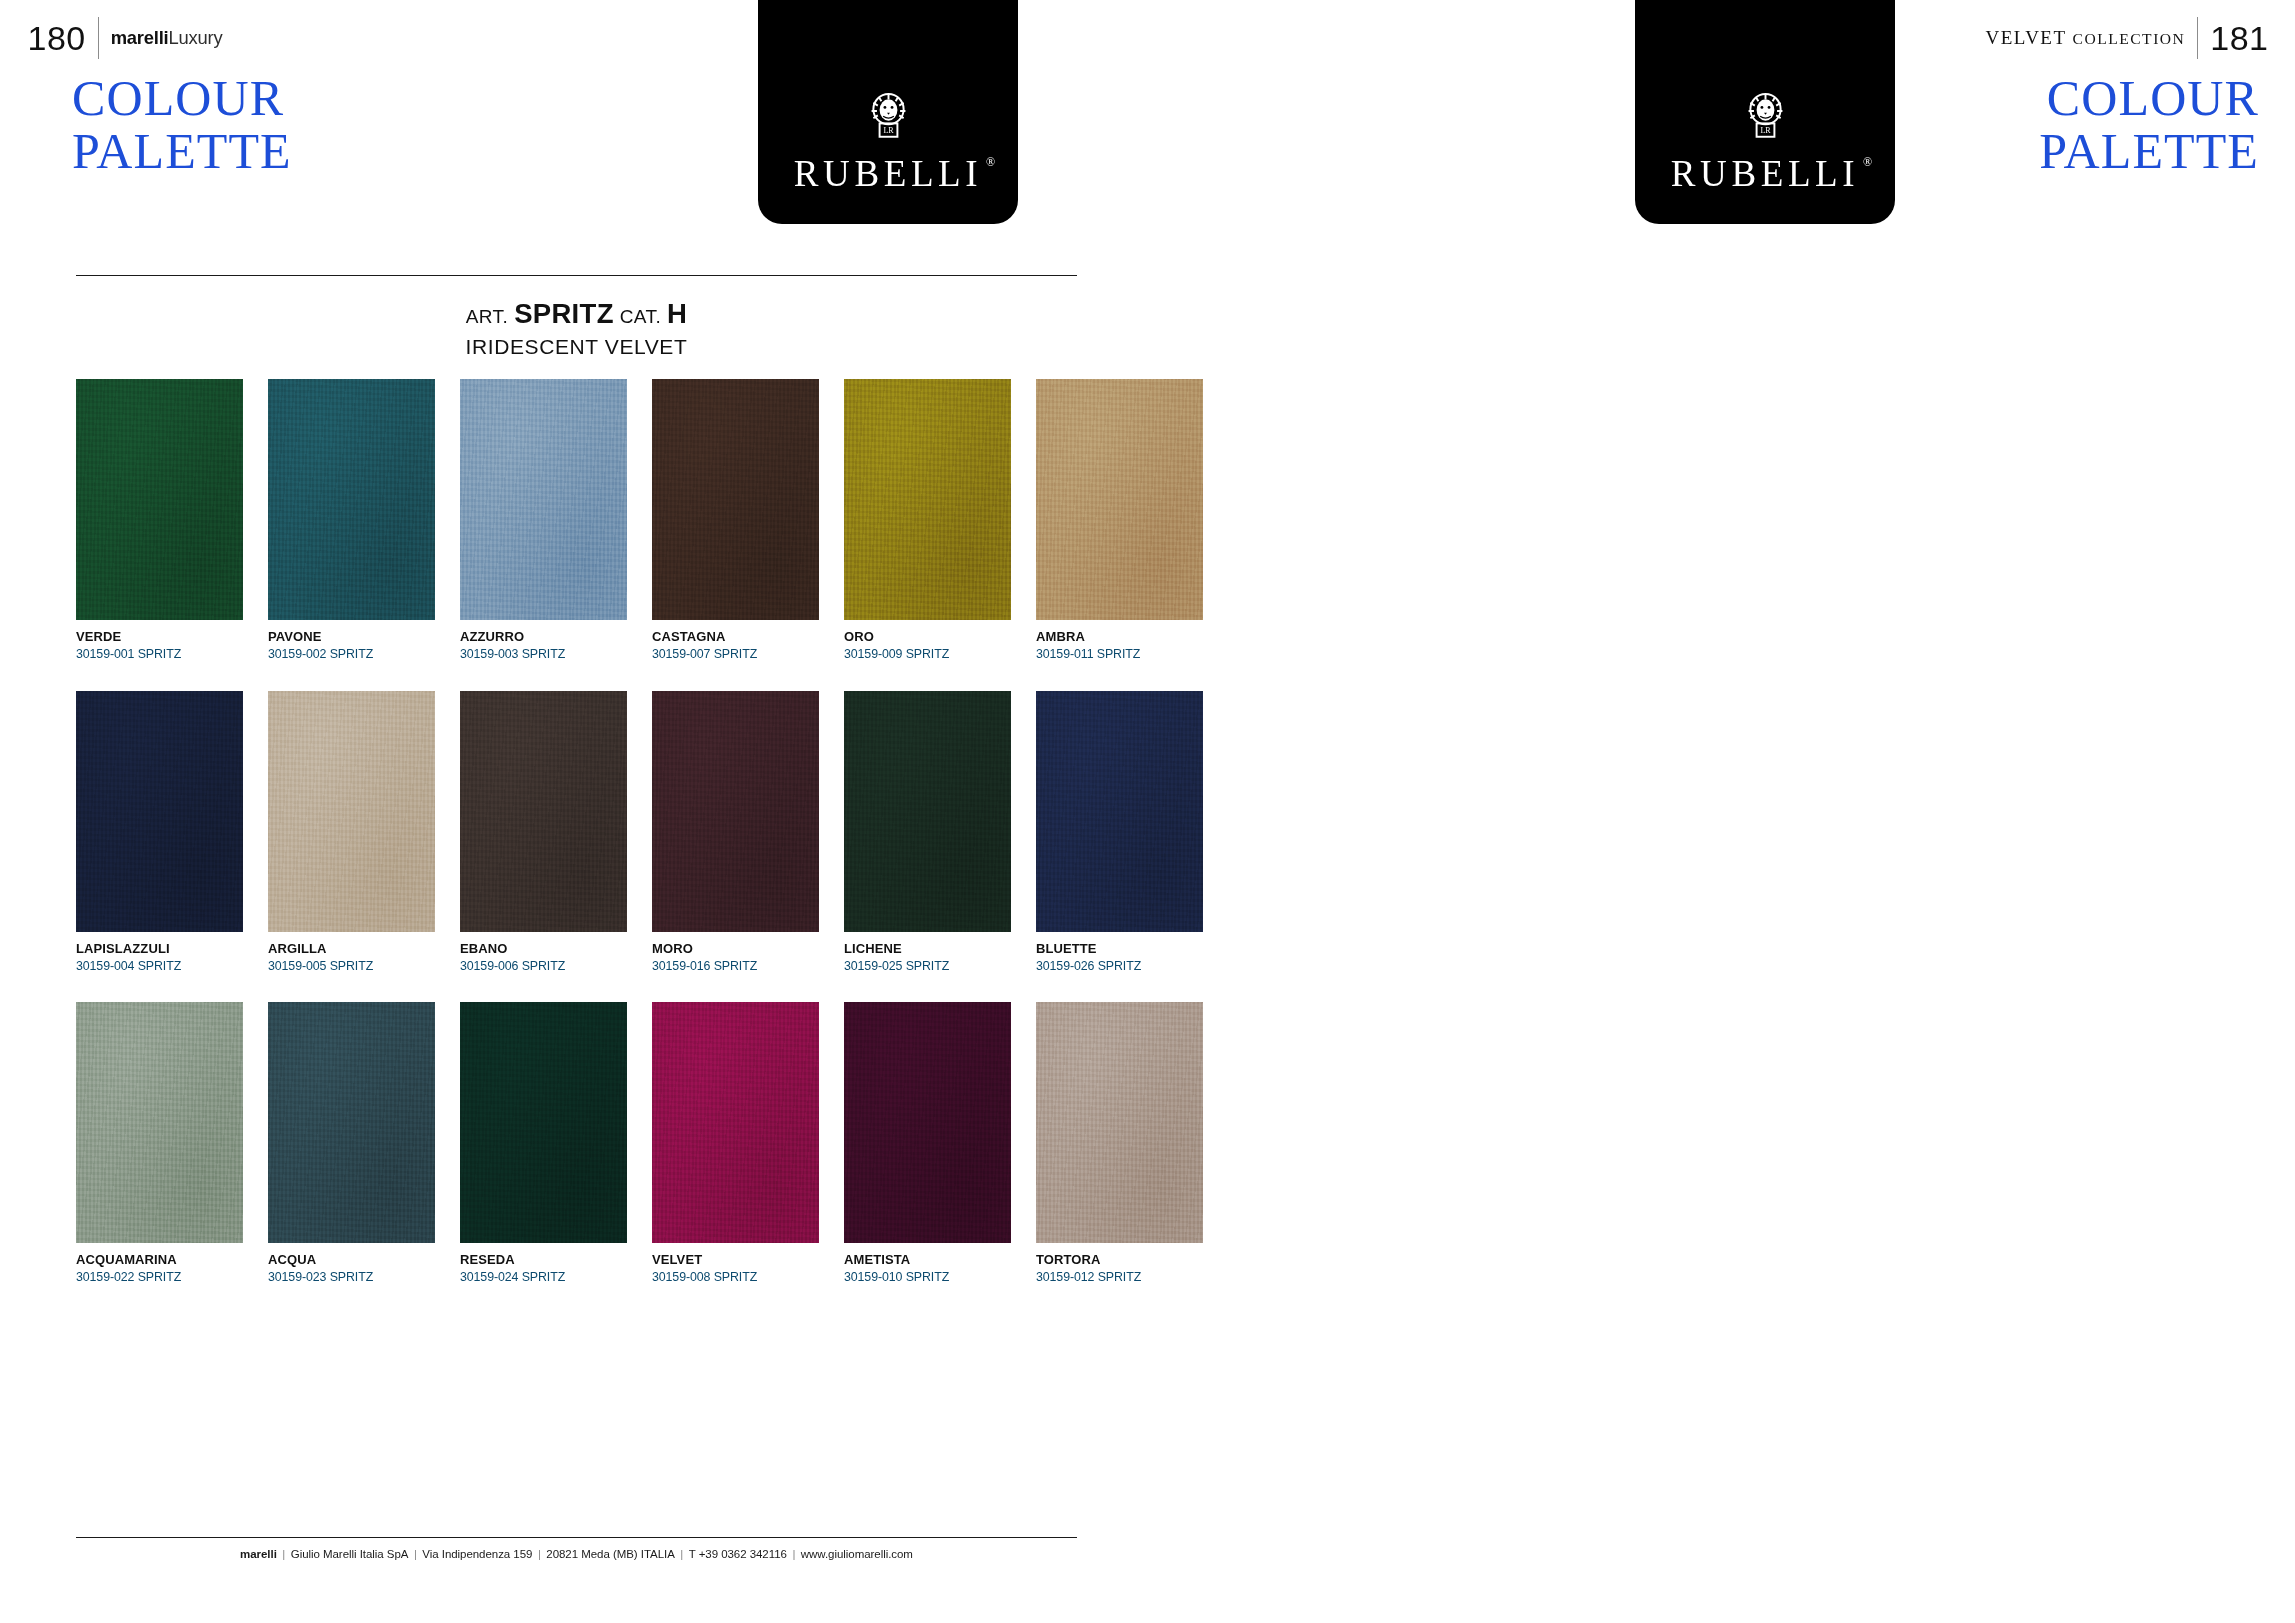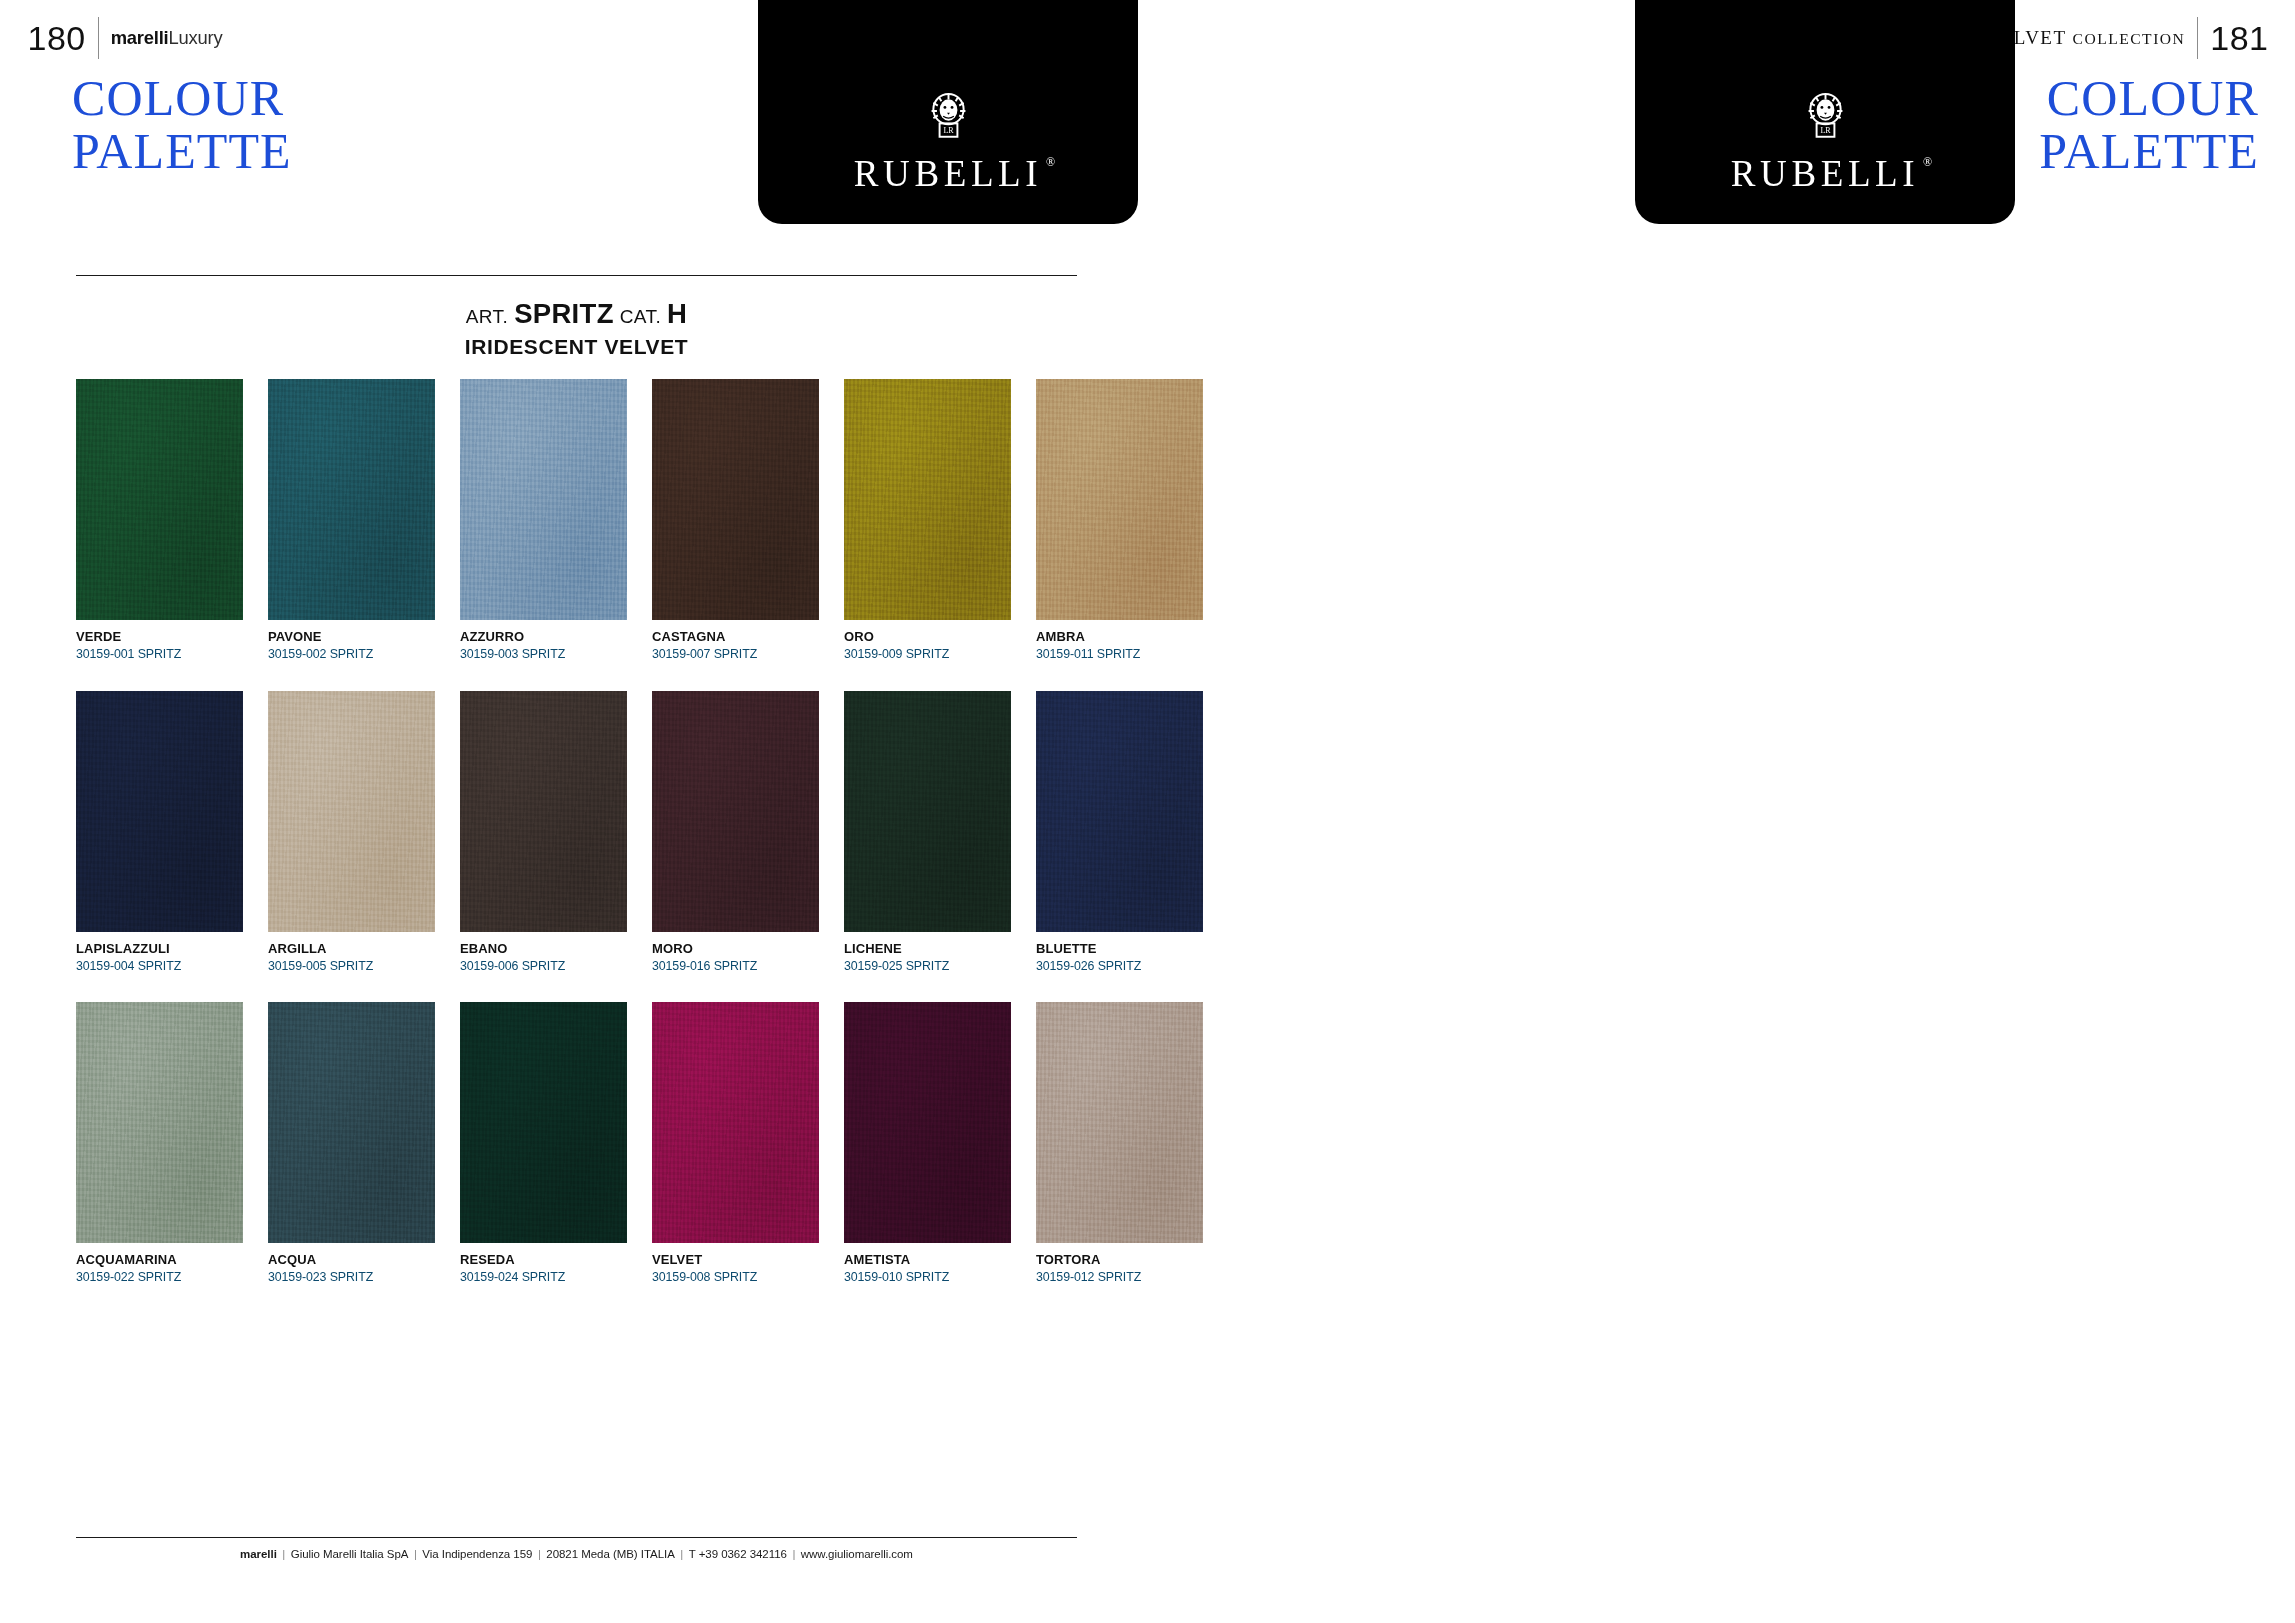--- a/index.html
+++ b/index.html
@@ -42,21 +42,21 @@
     position: absolute; top: 72px;
     font-family: Liberation Serif, serif;
     font-weight: 400; font-size: 50px; line-height: 1.06;
     color: #1d4ed8; letter-spacing: 1.1px;
   }
   .page-title.left  { left: 72px;  text-align: left; }
   .page-title.right { right: 37px; text-align: right; }
 
   
   .logo-block {
-    position: absolute; top: 0; width: 380px; height: 224px;
+    position: absolute; top: 0; width: 260px; height: 224px;
     background: #000; border-bottom-left-radius: 24px; border-bottom-right-radius: 24px;
     display: flex; flex-direction: column; align-items: center; justify-content: flex-end;
     padding-bottom: 29px;
   }
   .logo-block.on-left  { left: 758px; }
   .logo-block.on-right { left: 487px; }
   .logo-lion { width: 57px; height: 57px; margin-bottom: 9.2px; }
   .logo-word {
     font-family: "Liberation Serif", serif;
     color: #fff; font-size: 37px; letter-spacing: 4.6px; font-weight: 400;
@@ -69,21 +69,21 @@
   .art-wrap.left  { left: 76px;  width: 1001px; }
   .art-rule { height: 0.9px; background: #1a1a1a; width: 100%; }
   .art-title {
     text-align: center; margin-top: 22px;
     font-size: 20px; color: #111; letter-spacing: 0.4px; white-space: nowrap;
   }
   .art-title .big { font-size: 27.5px; font-weight: 700; letter-spacing: 0.3px; margin-top: 16px; }
   .art-title .lbl { font-size: 19px; font-weight: 400; }
   .art-sub {
     text-align: center; margin-top: 5.5px;
-    font-size: 21px; font-weight: 700; color: #111; letter-spacing: 0.6px;
+    font-size: 21px; font-weight: 400; color: #111; letter-spacing: 0.6px;
   }
 
   
   .grid { position: absolute; display: grid; grid-template-columns: repeat(6, 167px); column-gap: 25px; row-gap: 0; }
   .grid.left  { left: 76px;  top: 379px; }
 
   .swatch-cell { width: 141px; margin-bottom: 29px; }
   .swatch {
     width: 167px; height: 241px;
     position: relative; overflow: hidden;

